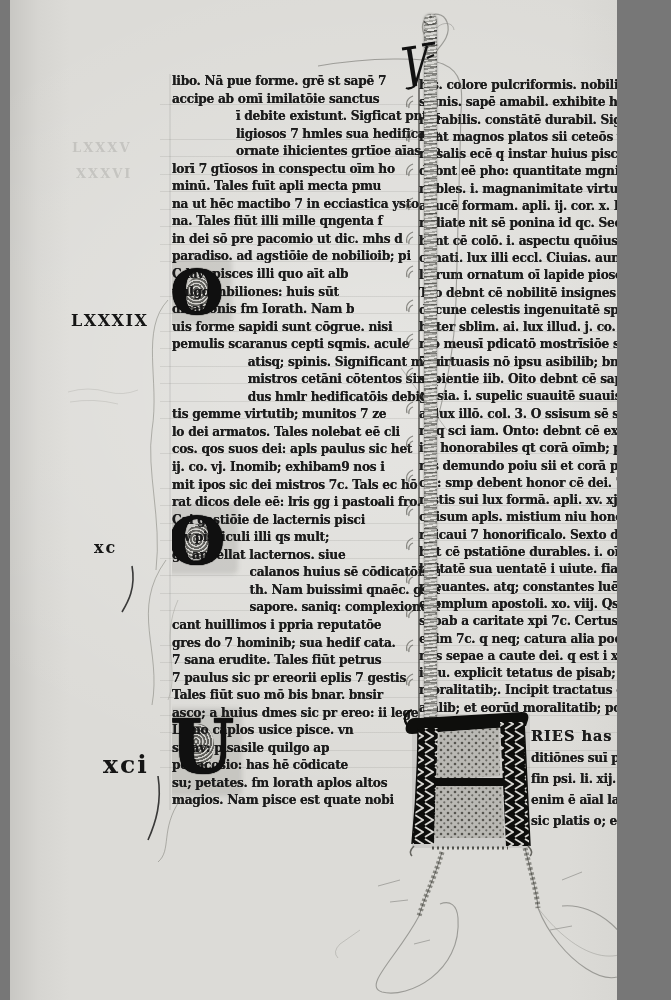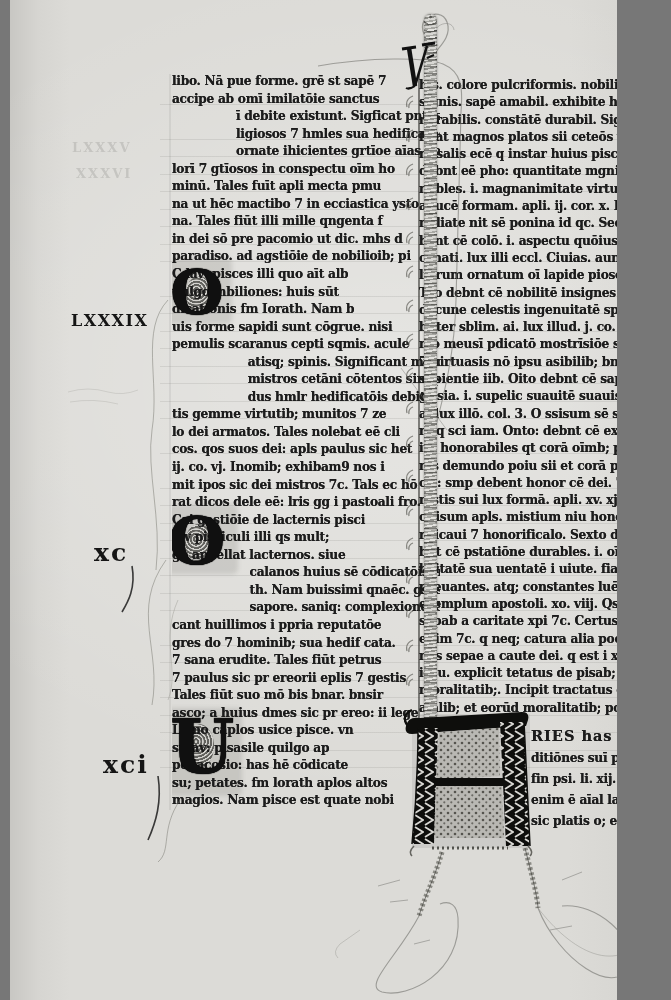--- a/index.html
+++ b/index.html
@@ -29,21 +29,21 @@
   
   .halo{position:absolute;background:rgba(70,70,64,.14);filter:blur(2px);border-radius:5px;}
   .initial{position:absolute;color:#101010;font-weight:700;line-height:1;
     text-shadow:0 0 1px #000, 0 0 1px #000;z-index:3;}
   .speck{position:absolute;border-radius:50%;
     background:repeating-radial-gradient(circle at 40% 40%, rgba(215,214,210,.9) 0 1px, rgba(40,40,36,.8) 1.6px 3.2px);
     opacity:.8;}
   
   .chapnum{position:absolute;color:#151515;font-weight:700;z-index:3;}
   #chap-89{left:61px;top:311px;font-size:16px;letter-spacing:1.5px;transform:scaleY(1.05);}
-  #chap-90{left:84px;top:538px;font-size:25px;letter-spacing:2px;font-weight:700;}
+  #chap-90{left:84px;top:538px;font-size:16px;letter-spacing:2px;font-weight:700;}
   #chap-91{left:93px;top:750px;font-size:25px;letter-spacing:2px;text-align:right;}
   #folio-letter{left:644px;top:732px;font-size:17px;letter-spacing:1px;}
   .ghost{position:absolute;color:#3a3a36;opacity:.15;filter:blur(.6px);font-weight:700;
     font-size:13px;letter-spacing:2px;z-index:1;}
   
   #braid{position:absolute;left:414px;top:14px;width:13px;height:712px;z-index:2;border-radius:6px;
     background:
       repeating-radial-gradient(circle at 50% 3px, rgba(30,30,26,.5) 0 1px, transparent 1.8px 7px),
       repeating-linear-gradient(171deg, #a7a7a2 0 1.6px, #e3e2de 1.6px 3.4px, #90908b 3.4px 5px, #d8d7d3 5px 7.2px);
     box-shadow:0 0 2px rgba(40,40,36,.5), inset 0 0 2px rgba(30,30,26,.6);}

